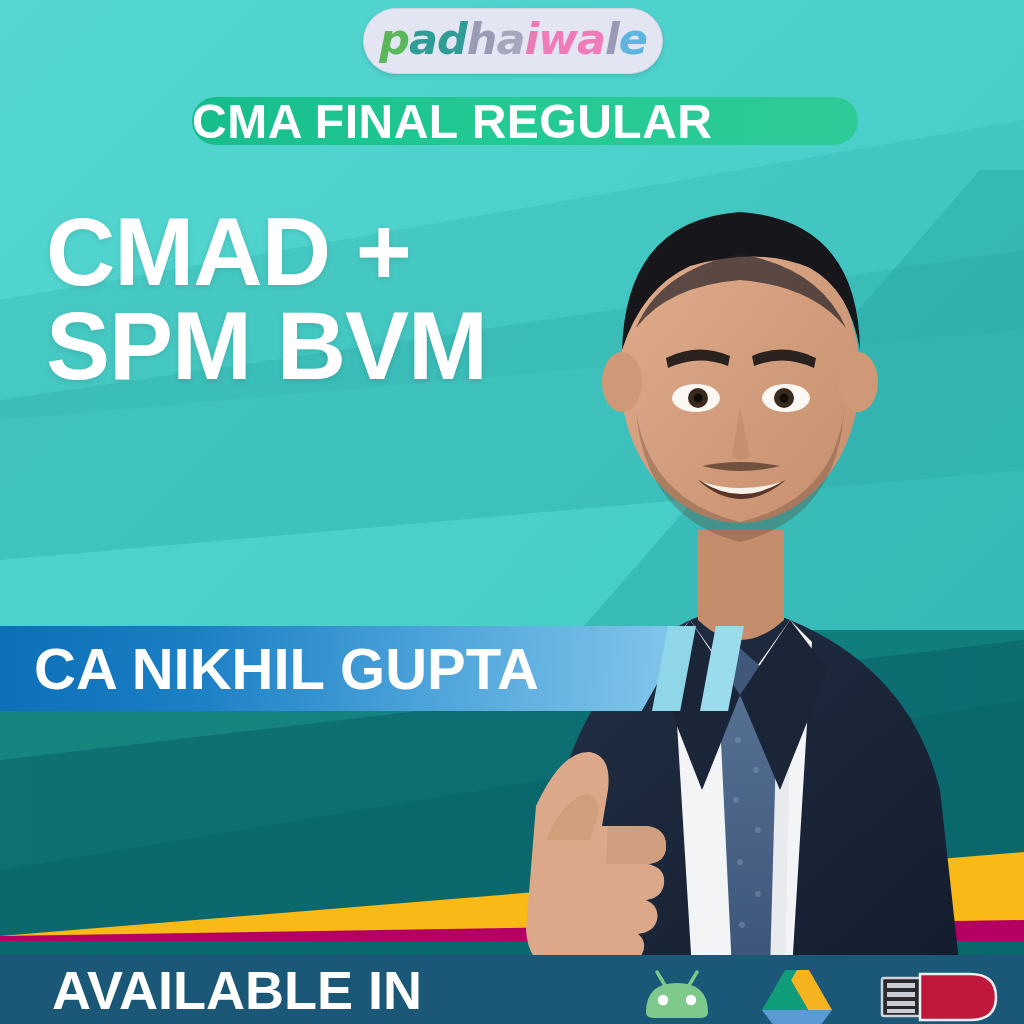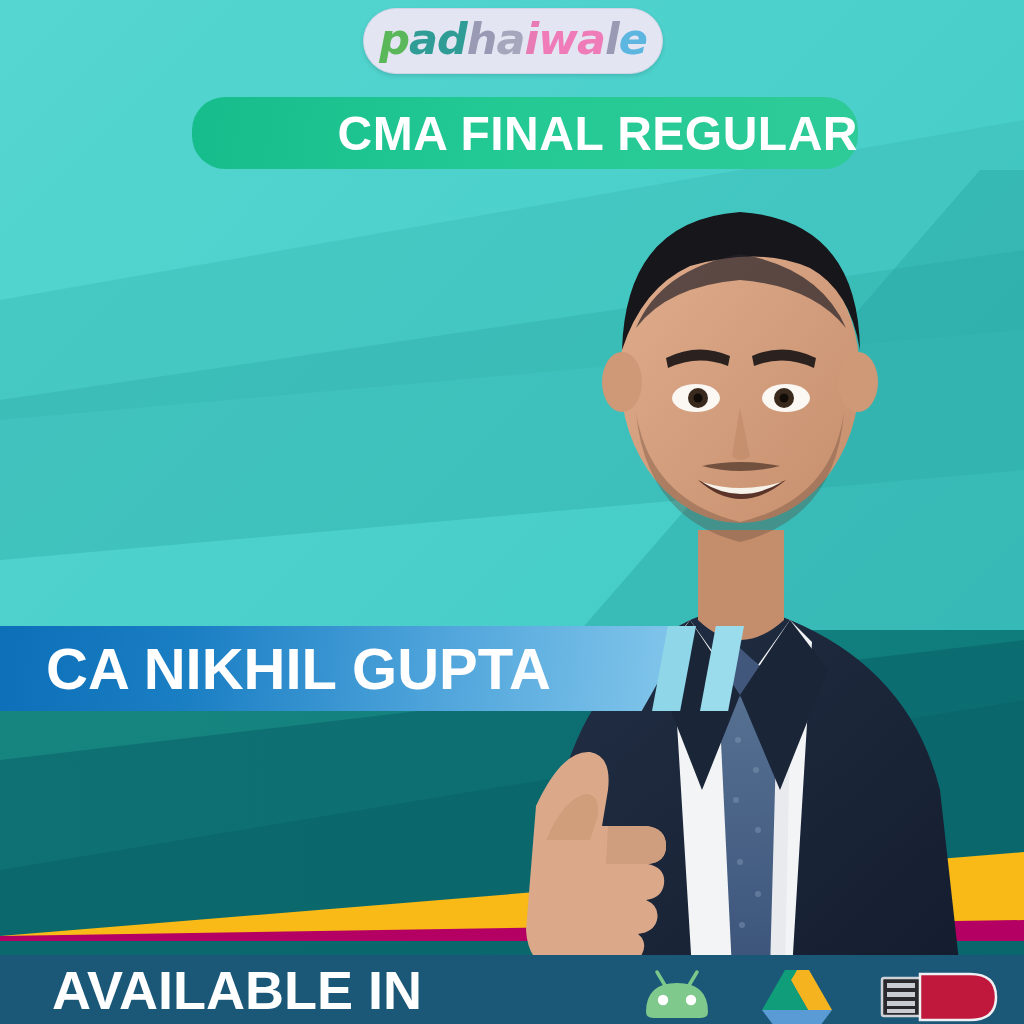--- a/index.html
+++ b/index.html
@@ -25,24 +25,24 @@
   .logo-text{
     font-family:"DejaVu Sans", sans-serif;
     font-size:43px;font-weight:700;font-style:italic;
     letter-spacing:-1px;line-height:1;white-space:nowrap;
     transform:translateY(-2px);
   }
   .logo-text span{display:inline-block;}
 
   
   .top-pill{
-    position:absolute;left:192px;top:97px;width:666px;height:72px;
+    position:absolute;left:192px;top:97px;width:666px;height:48px;
     background:linear-gradient(100deg,#16bd8c 0%,#23c993 45%,#2ecb98 100%);
     border-radius:33px;
-    display:flex;align-items:center;justify-content:flex-end;
+    display:flex;align-items:center;justify-content:flex-start;
   }
   .top-pill span{
     color:#ffffff;font-size:48px;font-weight:700;letter-spacing:.5px;
     font-family:"Liberation Sans", sans-serif;
   }
 
   
   .headline{
     position:absolute;left:46px;top:205px;width:560px;
     color:#ffffff;font-weight:700;font-size:96px;line-height:.98;
@@ -69,21 +69,21 @@
 
   
   .name-bar{
     position:absolute;left:0;top:626px;width:690px;height:85px;
     background:linear-gradient(95deg,#0c6fb8 0%,#1b7fc4 28%,#4da3da 62%,#85c8ec 100%);
     clip-path:polygon(0 0, 100% 0, 93% 100%, 0 100%);
     display:flex;align-items:center;
   }
   .name-bar span{
     color:#ffffff;font-size:58px;font-weight:700;letter-spacing:0px;
-    padding-left:46px;white-space:nowrap;
+    padding-left:34px;white-space:nowrap;
   }
   .chev{position:absolute;top:626px;height:85px;width:44px;
     background:#9fdbe8;
     clip-path:polygon(36% 0, 100% 0, 64% 100%, 0 100%);}
   .chev.c1{left:652px;background:#8ed6e8;}
   .chev.c2{left:700px;background:#9bdcec;}
 
   
   .bottom-bar{
     position:absolute;left:0;bottom:0;width:1024px;height:69px;
@@ -224,20 +224,24 @@
   </div>
 
   <div class="logo-pill">
     <div class="logo-text" id="logo-text"><span style="color: rgb(91, 184, 90);">p</span><span style="color: rgb(47, 157, 150);">a</span><span style="color: rgb(47, 157, 150);">d</span><span style="color: rgb(154, 154, 180);">h</span><span style="color: rgb(166, 166, 189);">a</span><span style="color: rgb(232, 122, 180);">i</span><span style="color: rgb(239, 124, 184);">w</span><span style="color: rgb(239, 124, 184);">a</span><span style="color: rgb(154, 154, 180);">l</span><span style="color: rgb(92, 182, 224);">e</span></div>
   </div>
 
   <div class="top-pill">
     <span>CMA FINAL REGULAR</span>
   </div>
 
+  <div class="headline">
+    <div>CMAD +</div>
+    <div>SPM BVM</div>
+  </div>
 
 
   <div class="name-bar">
     <span>CA NIKHIL GUPTA</span>
   </div>
   <div class="chev c1"></div>
   <div class="chev c2"></div>
 
   <div class="bottom-bar">
     <span class="avail">AVAILABLE IN</span>

